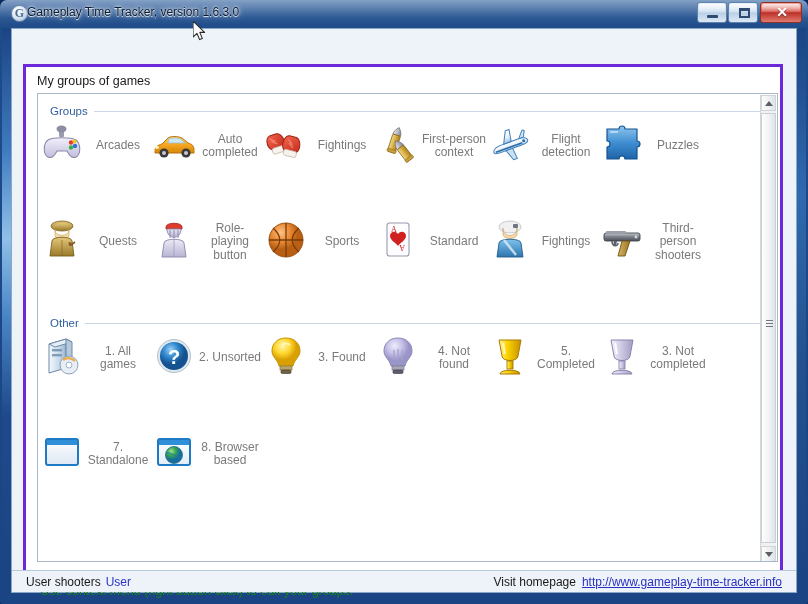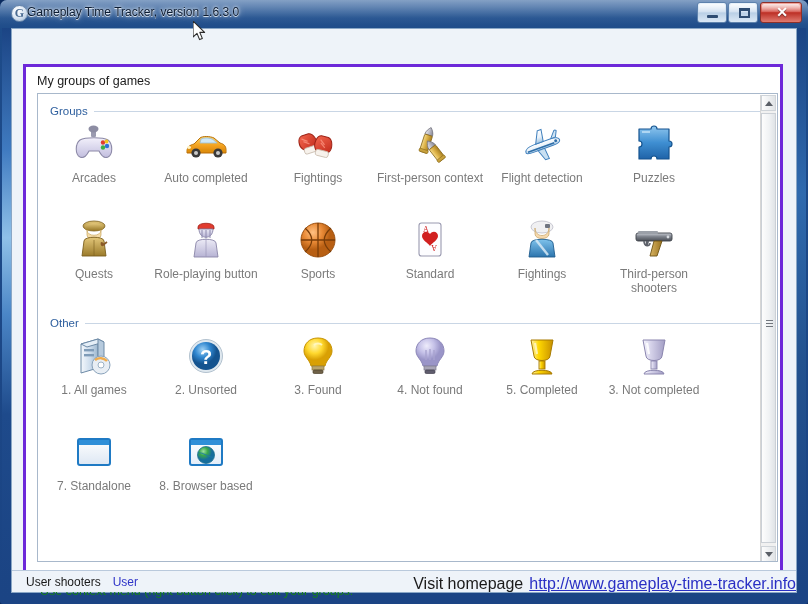--- a/index.html
+++ b/index.html
@@ -129,22 +129,23 @@
     display:flex; align-items:center; width:710px;
   }
   .section-head .label {
     font-size:11.5px; color:#2e5f9e; padding-right:6px; white-space:nowrap;
   }
   .section-head .rule { flex:1; height:1px; background:#c9d6e5; }
 
   
   .grid-row { position:absolute; left:0; width:722px; display:flex; }
   .cell {
-    width:112px; display:flex; flex-direction:column; align-items:center;
+    width:112px; display:flex; flex-direction:row; align-items:center;
     cursor:default;
+    justify-content:space-between;
   }
   .cell .ico { width:48px; height:48px; position:relative; }
   .cell .cap {
     margin-top:4px; font-size:12px; color:#7a7a7a; text-align:center;
     line-height:13.5px; width:108px;
   }
 
   
   #scrollbar {
     position:absolute; right:1px; top:1px; width:16px; height:467px;
@@ -171,22 +172,22 @@
   
   #hints { position:absolute; left:14px; top:500px; }
   .hint { font-size:12.5px; color:#18801d; line-height:16px; white-space:nowrap; }
 
   
   #statusbar {
     position:absolute; left:0; bottom:0; width:784px; height:22px;
     background:#eef3f9; border-top:1px solid #b9c9dc;
   }
   #status-left { position:absolute; left:14px; top:4px; font-size:12px; color:#1a1a1a; }
-  #status-left .linkish { color:#2f34c8; margin-left:12px; }
-  #status-right { position:absolute; right:0; top:4px; font-size:16px; color:#1a1a1a; white-space:nowrap; }
+  #status-left .linkish { color:#2f34c8; margin-left:5px; }
+  #status-right { position:absolute; right:14px; top:4px; font-size:12px; color:#1a1a1a; white-space:nowrap; }
   #homepage-link { color:#2a2fc4; text-decoration:underline; margin-left:6px; }
 
   
   #cursor { position:absolute; left:193px; top:21px; width:14px; height:21px; z-index:99; pointer-events:none; }
 </style>
 </head>
 <body>
 
 <div id="window-frame">
   <div id="frame-gloss"></div>

